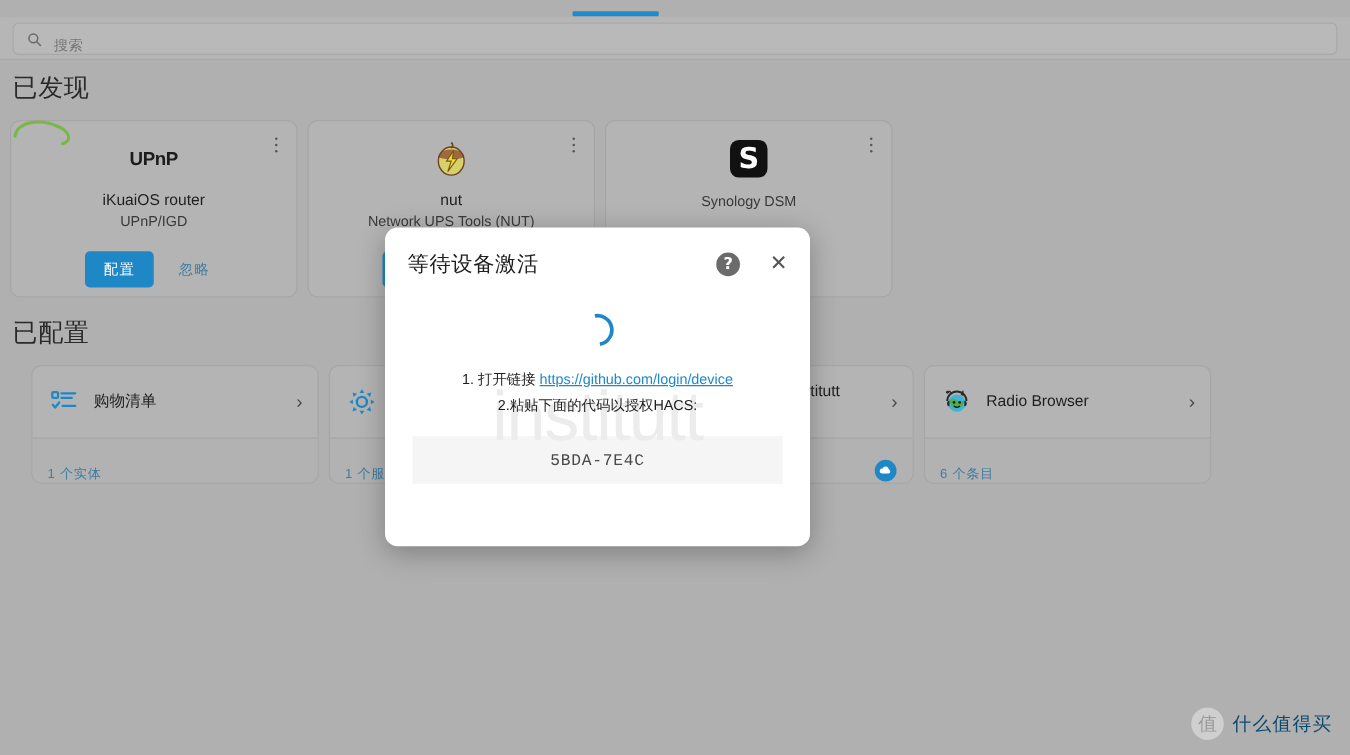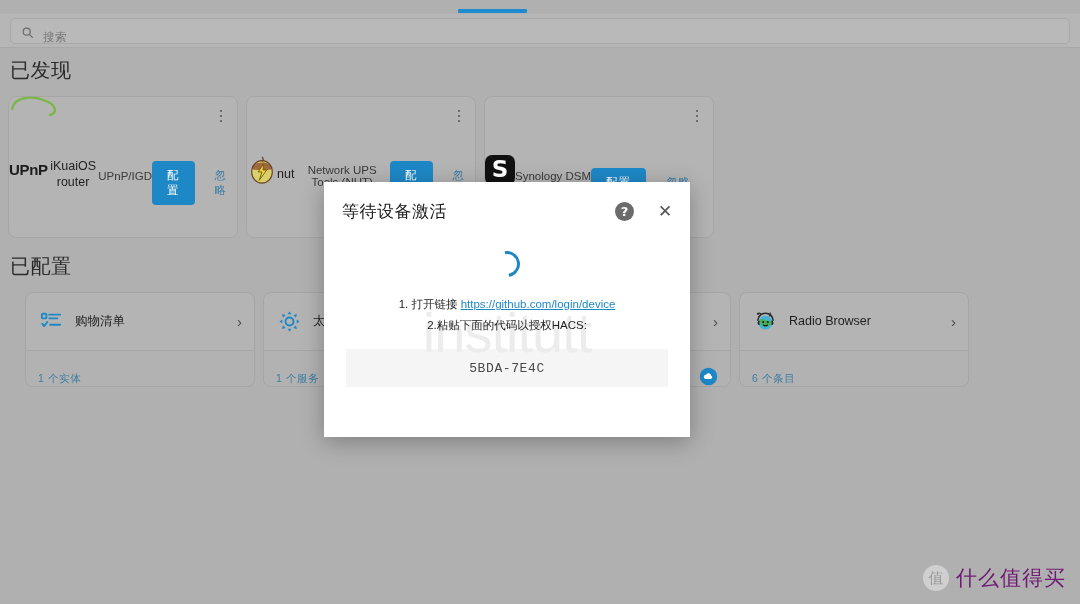--- a/index.html
+++ b/index.html
@@ -40,21 +40,21 @@
     font-size: 20px; color: #2a2a2a; font-weight: 400; letter-spacing: .5px;
   }
   #t-discovered { top: 57px; }
   #t-configured { top: 253px; }
 
   
   .disc-row { position: absolute; top: 96px; left: 8px; display: flex; gap: 8px; }
   .disc-card {
     width: 230px; height: 142px;
     background: #b4b4b4; border: 1px solid #a6a6a6; border-radius: 8px;
-    position: relative; display: flex; align-items: center;
+    position: relative; display: flex; flex-direction: column; align-items: center;
     padding-top: 14px;
   }
   .dots {
     position: absolute; right: 9px; top: 10px;
     width: 14px; height: 18px; display: flex; flex-direction: column;
     align-items: center; justify-content: center; gap: 2.5px; cursor: pointer;
   }
   .dots i { width: 2.6px; height: 2.6px; border-radius: 50%; background: #565656; display: block; }
   .disc-logo { height: 32px; display: flex; align-items: center; justify-content: center; margin-bottom: 9px; }
   .upnp-text {
@@ -97,22 +97,22 @@
     height: 36px; border-top: 1px solid #a6a6a6;
     display: flex; align-items: flex-end; justify-content: space-between;
     padding: 0 12px; background: #b2b2b2;
   }
   .conf-count { font-size: 10.5px; color: #3e7da3; letter-spacing: .6px; }
   .cloud-badge { width: 19px; height: 19px; }
   .met-ico { width: 26px; height: 26px; background: #1b7f86; display: flex; align-items: center; justify-content: center; }
 
   
   .modal {
-    position: absolute; left: 324px; top: 182px; width: 366px; height: 255px;
-    background: #fff; border-radius: 0; box-shadow: 0 5px 22px rgba(0,0,0,.28);
+    position: absolute; left: 308px; top: 182px; width: 340px; height: 255px;
+    background: #fff; border-radius: 10px; box-shadow: 0 5px 22px rgba(0,0,0,.28);
     overflow: hidden;
   }
   .modal-head { height: 58px; display: flex; align-items: center; padding: 0 14px 0 18px; }
   .modal-title { flex: 1; font-size: 17px; color: #212121; letter-spacing: .5px; }
   .help-btn {
     width: 19px; height: 19px; border-radius: 50%; background: #6b6b6b; color: #fff;
     font-size: 13px; font-weight: bold; display: flex; align-items: center; justify-content: center;
     cursor: pointer; margin-right: 20px; font-family: "DejaVu Sans", sans-serif; line-height: 1;
   }
   .close-btn {
@@ -139,21 +139,21 @@
     display: flex; align-items: center; justify-content: center;
     font-family: "Liberation Mono", monospace; font-size: 13px; color: #4a4a4a; letter-spacing: .6px;
   }
 
   
   .smzdm { position: absolute; right: 14px; bottom: 12px; display: flex; align-items: center; gap: 7px; }
   .smzdm-logo {
     width: 26px; height: 26px; border-radius: 50%; background: #cfcfcf; color: #9a9a9a;
     display: flex; align-items: center; justify-content: center; font-size: 15px;
   }
-  .smzdm-text { font-size: 21px; color: #701a75; letter-spacing: 1px; }
+  .smzdm-text { font-size: 15px; color: #0c4a6e; letter-spacing: 1px; }
 </style>
 </head>
 <body>
 
 <div id="app">
 
   <div class="topbar">
     <div class="tab-indicator"></div>
   </div>
 

